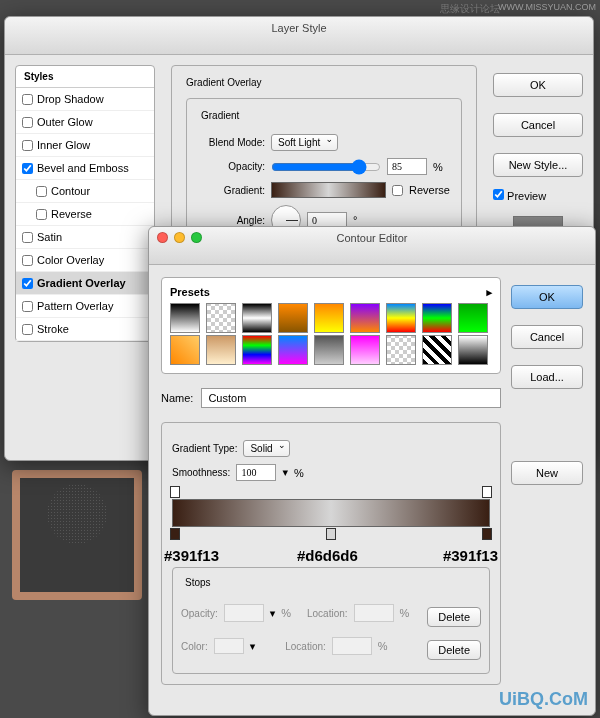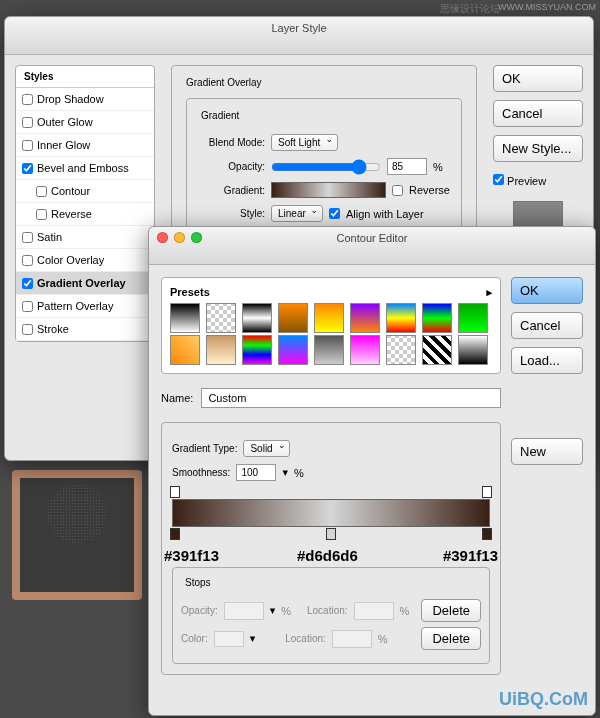--- a/index.html
+++ b/index.html
@@ -28,27 +28,27 @@
 
 .go-panel { flex: 1; }
 .fieldset { border: 1px solid #aaa; border-radius: 4px; padding: 10px; margin-bottom: 8px; }
 .fieldset-lbl { font-size: 10px; background: #e8e8e8; padding: 0 4px; margin-top: -16px; margin-bottom: 6px; display: inline-block; }
 .row { display: flex; align-items: center; margin: 7px 0; gap: 6px; }
 .row label { width: 68px; text-align: right; font-size: 10px; }
 select { background: #fff; border: 1px solid #999; border-radius: 3px; padding: 2px 16px 2px 6px; font-size: 10px; appearance: none; background-image: linear-gradient(#fff,#eee); position: relative; }
 .sel-wrap { position: relative; display: inline-block; }
 .sel-wrap::after { content: "⌄"; position: absolute; right: 5px; top: 0px; pointer-events: none; font-size: 9px; }
 input[type=range] { width: 110px; }
-.numbox { width: 40px; border: 1px solid #999; padding: 2px 4px; font-size: 10px; background: #fff; }
+.numbox { width: 40px; border: 1px solid #999; padding: 2px 4px; font-size: 10px; background: #fff; font-family: Liberation Serif, serif; }
 .grad-bar { width: 115px; height: 16px; border: 1px solid #666; background: linear-gradient(to right, #391f13, #d6d6d6, #391f13); }
 .angle-dial { width: 30px; height: 30px; border: 1px solid #999; border-radius: 50%; background: #fff; position: relative; }
 .angle-dial::after { content: ""; position: absolute; left: 50%; top: 50%; width: 12px; height: 1px; background: #333; transform-origin: left; }
 
 .btns { width: 90px; display: flex; flex-direction: column; gap: 8px; }
-.btn { background: linear-gradient(#fff,#e8e8e8); border: 1px solid #999; border-radius: 4px; padding: 5px 8px; font-size: 13px; cursor: pointer; }
+.btn { background: linear-gradient(#fff,#e8e8e8); border: 1px solid #999; border-radius: 4px; padding: 5px 8px; text-align: center; font-size: 11px; cursor: pointer; margin-top: 8px; }
 .btn.hl { background: linear-gradient(#bde0ff,#7db8f0); border-color: #5a8fc0; }
 .preview-sw { width: 50px; height: 50px; background: linear-gradient(#888,#666); border: 1px solid #777; margin: 6px auto; }
 
 .grad-editor { left: 148px; top: 226px; width: 448px; height: 490px; }
 .ge-body { padding: 12px; display: flex; gap: 10px; }
 .ge-main { flex: 1; }
 .ge-btns { width: 72px; display: flex; flex-direction: column; gap: 8px; }
 .presets-box { border: 1px solid #aaa; background: #fff; border-radius: 4px; padding: 8px; }
 .presets-lbl { font-size: 10px; font-weight: bold; margin-bottom: 4px; display: flex; justify-content: space-between; }
 .presets-grid { display: grid; grid-template-columns: repeat(9, 1fr); gap: 2px; }
@@ -145,26 +145,20 @@
             <input class="numbox" value="85" style="">
             <span>%</span>
           </div>
           <div class="row">
             <label>Gradient:</label>
             <div class="grad-bar"></div>
             <input type="checkbox" style="">
             <span>Reverse</span>
           </div>
           <div class="row">
-            <label>Style:</label>
-            <span class="sel-wrap"><select><option>Linear</option></select></span>
-            <input type="checkbox" checked="" style="">
-            <span>Align with Layer</span>
-          </div>
-          <div class="row">
             <label>Angle:</label>
             <div class="angle-dial"></div>
             <input class="numbox" value="0" style="">
             <span>°</span>
           </div>
           <div class="row">
             <label>Scale:</label>
             <input type="range" min="0" max="150" value="100" style="">
             <input class="numbox" value="100" style="">
             <span>%</span>

